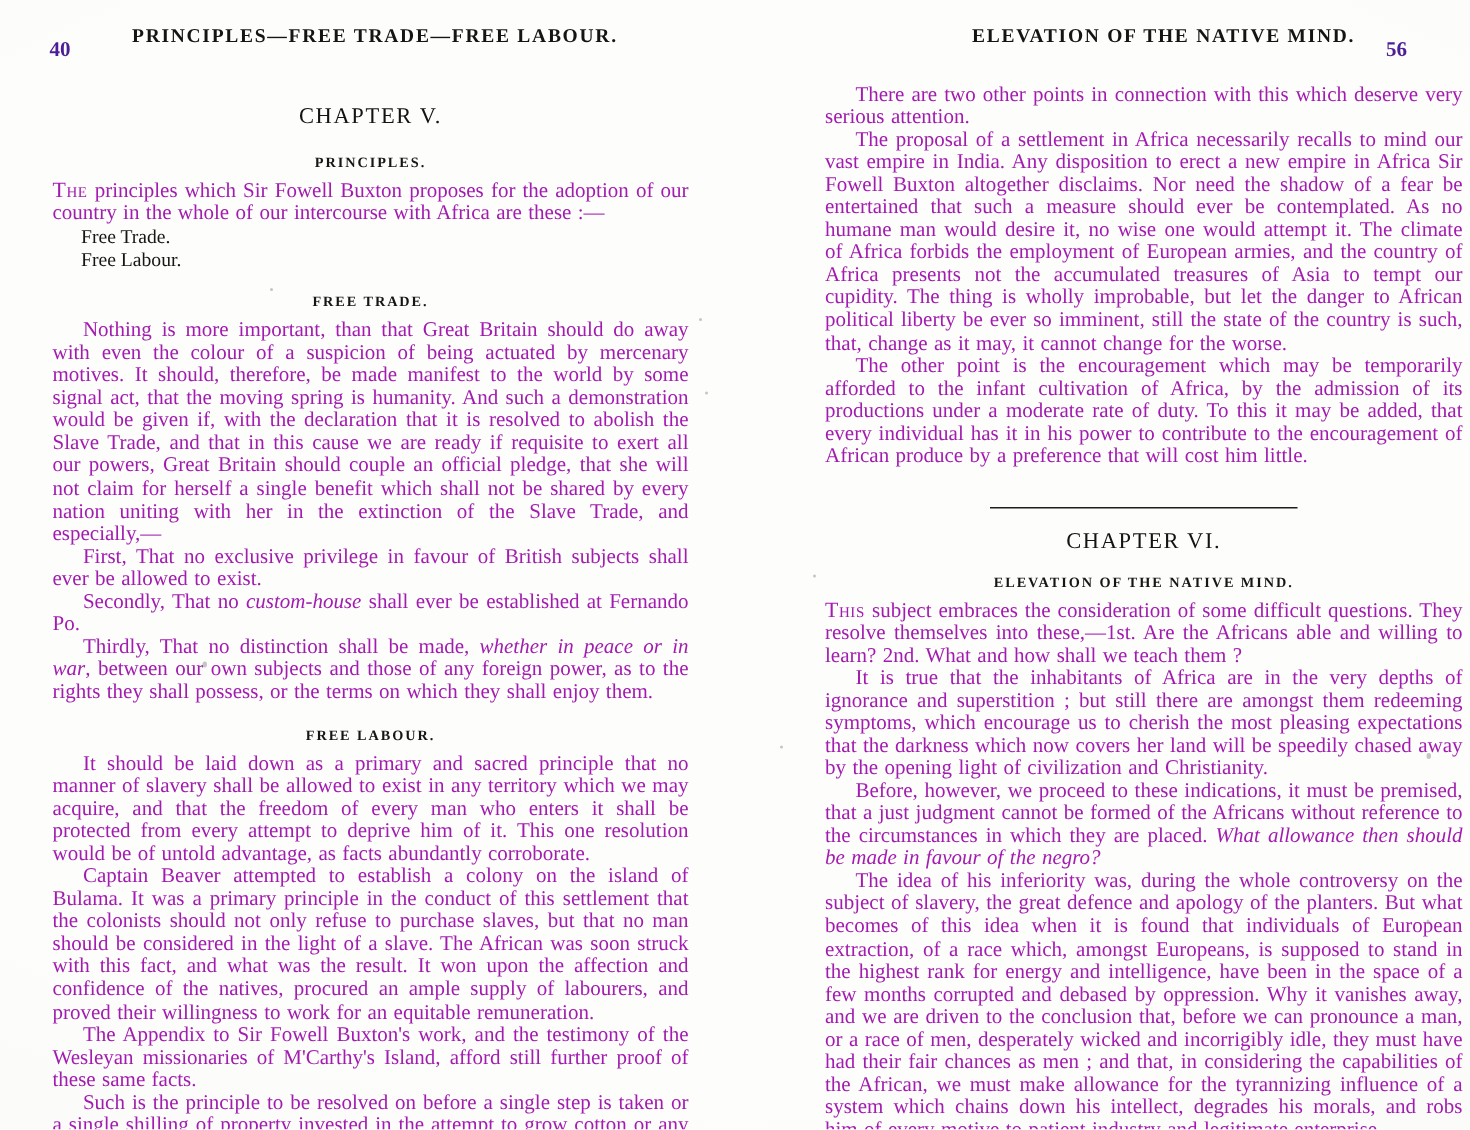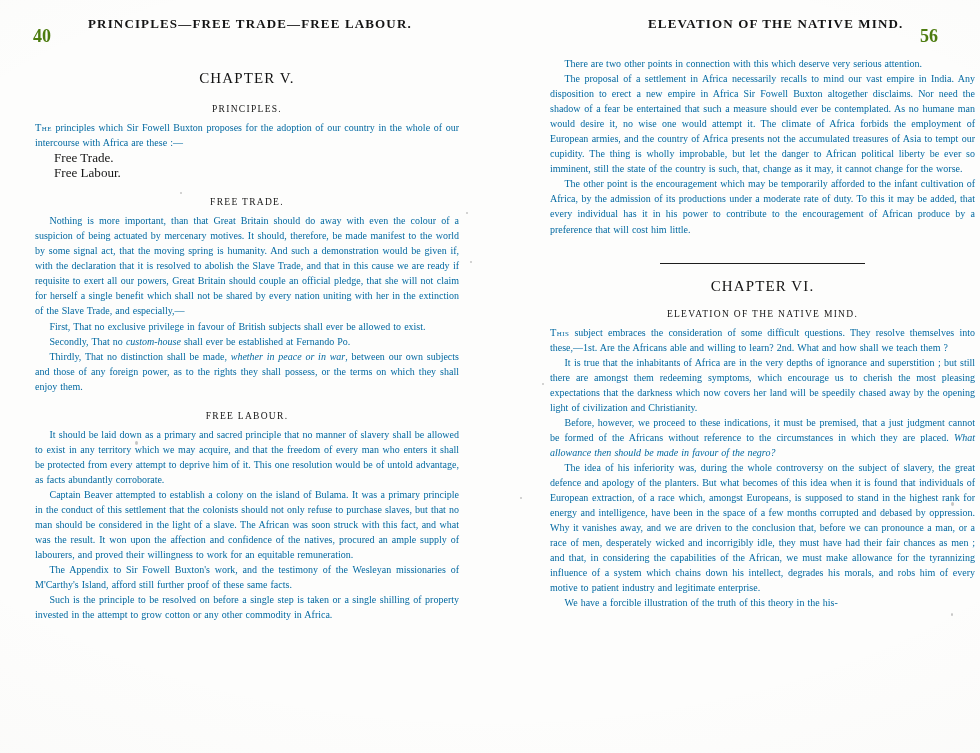--- a/index.html
+++ b/index.html
@@ -42,23 +42,23 @@
     letter-spacing: 1.15px;
     white-space: nowrap;
     color: #141414;
   }
   .rh-left  { left: 88px; }
   .rh-right { left: 158px; }
 
   .folio {
     position: absolute;
     top: 26px;
-    font-size: 18px;
+    font-size: 14px;
     font-weight: bold;
-    color: #4d7c0f;
+    color: #4c1d95;
   }
   .folio-left  { left: 33px; }
   .folio-right { right: 42px; }
 
   .col {
     position: absolute;
     top: 56px;
   }
   .col-left  { left: 35px;  width: 424px; }
   .col-right { left: 60px;  width: 425px; }
@@ -66,36 +66,36 @@
   h1.chapter {
     font-size: 15px;
     font-weight: normal;
     text-align: center;
     letter-spacing: 1.1px;
     margin: 14px 0 0 0;
     color: #131313;
   }
   h2.section {
     font-size: 9.5px;
-    font-weight: normal;
+    font-weight: bold;
     text-align: center;
     letter-spacing: 1.3px;
     margin: 17px 0 6px 0;
     color: #161616;
   }
   h2.section.tight { margin-top: 14px; }
 
   p.body {
-    font-size: 10px;
+    font-size: 14px;
     line-height: 15.05px;
     text-align: justify;
     text-indent: 1.45em;
     margin: 0;
     word-spacing: 0.055em;
-    color: #0369a1;
+    color: #a21caf;
   }
   p.body.noindent { text-indent: 0; }
   p.list-line {
     font-size: 13.1px;
     line-height: 15.05px;
     text-align: left;
     text-indent: 1.45em;
     margin: 0;
     color: #161616;
   }

